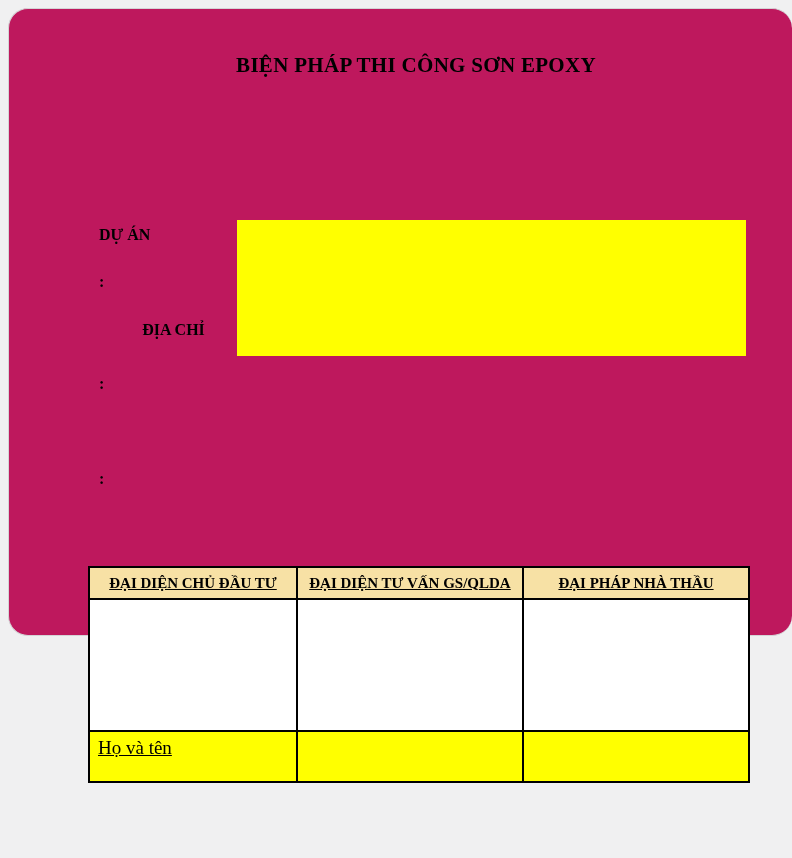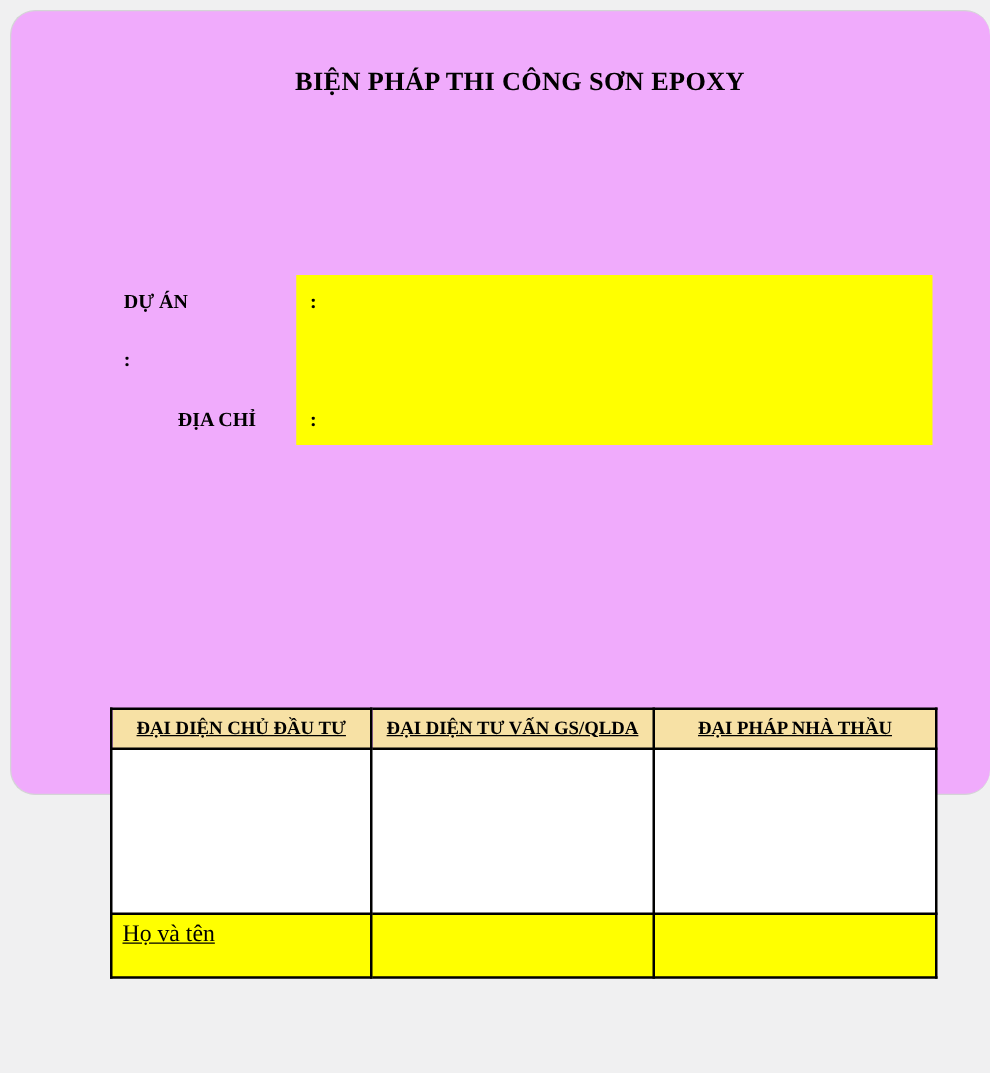--- a/index.html
+++ b/index.html
@@ -15,21 +15,21 @@
     font-family: "Liberation Serif", "DejaVu Serif", serif;
     color: #000;
   }
   .page {
     position: absolute;
     left: 8px;
     top: 8px;
     width: 784px;
     height: 628px;
     box-sizing: border-box;
-    background: #f0abfc;
+    background: #be185d;
     border-top: 1px solid #d4d4d6;
     border-left: 1px solid #d4d4d6;
     border-bottom: 1px solid #d4d4d6;
     border-radius: 20px;
   }
   .doc-title {
     position: absolute;
     left: 82px;
     top: 44px;
     width: 650px;
@@ -49,20 +49,21 @@
   }
   .info-row {
     position: absolute;
     left: 90px;
     width: 647px;
     display: flex;
     align-items: baseline;
     font-size: 16px;
     font-weight: bold;
     line-height: 22px;
+    flex-direction: column;
   }
   .info-row.r0 { top: 215px; }
   .info-row.r1 { top: 262px; }
   .info-row.r2 { top: 310px; text-align: center; }
   .info-label {
     display: inline-block;
     width: 149px;
     flex: 0 0 149px;
     white-space: nowrap;
   }

